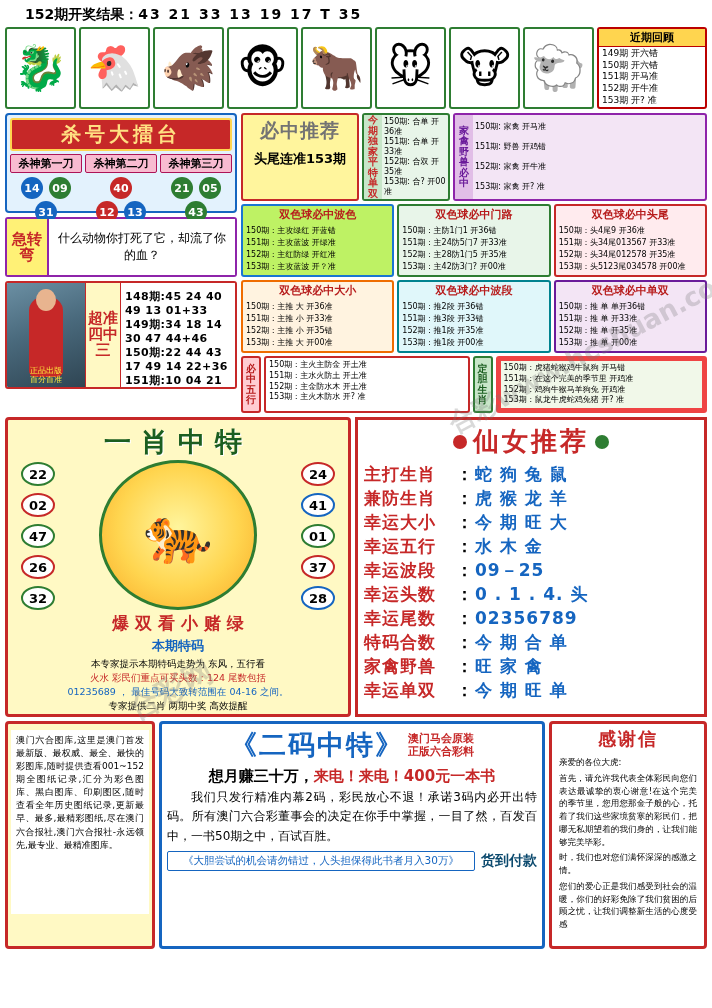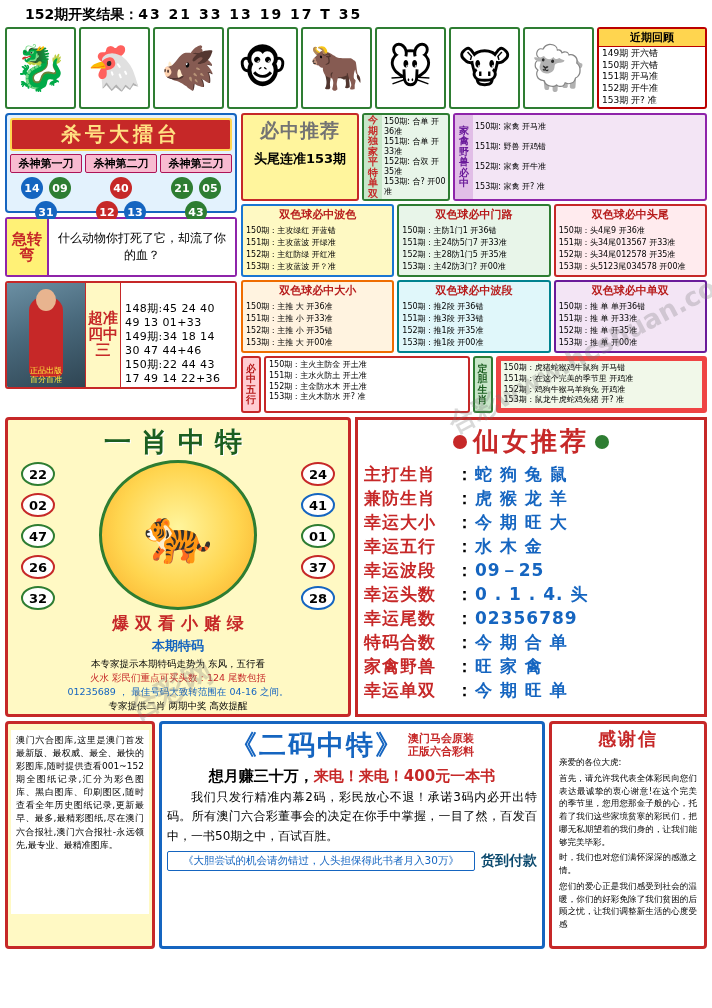--- a/index.html
+++ b/index.html
@@ -97,21 +97,21 @@
   }
   .sz-photo .cap {
     position:absolute; bottom:2px; left:0; right:0; text-align:center;
     color:#ffeb3b; font-size:8px; line-height:1.2;font-family:Liberation Mono, monospace;
   }
   .sz-label {
     width:36px; background:#fff9c4; color:#c62828; font-weight:bold; font-size:15px;
     display:flex; align-items:center; justify-content:center; text-align:center; line-height:1.05;
     border-left:1px solid #c62828; border-right:1px solid #c62828;
   }
-  .sz-list { flex:1; background:#fff; padding:18px 4px; display:flex; flex-direction:column; justify-content:space-around; }
+  .sz-list { flex:1; background:#fff; padding:6px 4px; display:flex; flex-direction:column; justify-content:space-around;font-weight:bold; }
   .sz-list div { font-size:11px; color:#000; letter-spacing:0.4px; }
 
   
   .r-row1 { display:flex; gap:3px; }
   .bizhong {
     width:118px; border:2px solid #c62828; border-radius:3px; background:#fff59d;
     text-align:center; padding:3px 2px;
   }
   .bizhong .t1 { color:#737373; font-size:19px; font-weight:bold; letter-spacing:1px; }
   .bizhong .t2 { color:#000; font-size:13px; font-weight:bold; margin-top:6px; }
@@ -131,21 +131,21 @@
   }
   .jiaqin .side {
     width:18px; background:#e1bee7; color:#6a1b9a; font-size:10px; font-weight:bold;
     display:flex; align-items:center; justify-content:center; text-align:center; line-height:1.05;
   }
   .jiaqin .lines { flex:1; padding:2px; display:flex; flex-direction:column; justify-content:space-around; }
   .jiaqin .lines div { font-size:8px; color:#000; line-height:1.2; }
 
   .triple { display:flex; gap:3px; margin-top:3px; }
   .tbox { flex:1; border:2px solid #1565c0; border-radius:3px; overflow:hidden; }
-  .tbox.c1 { border-color:#1976d2; background:#fef9c3; }
+  .tbox.c1 { border-color:#1976d2; background:#bef264; }
   .tbox.c2 { border-color:#2e7d32; background:#e8f5e9; }
   .tbox.c3 { border-color:#c62828; background:#ffebee; }
   .tbox.c4 { border-color:#ef6c00; background:#fff3e0; }
   .tbox.c5 { border-color:#00838f; background:#e0f7fa; }
   .tbox.c6 { border-color:#6a1b9a; background:#f3e5f5; }
   .tbox-title { text-align:center; font-size:11px; font-weight:bold; padding:1px 0; color:#b71c1c; }
   .tbox.c1 .tbox-title, .tbox.c2 .tbox-title { color:#b71c1c; }
   .tbox-lines { padding:2px 3px; display:flex; flex-direction:column; justify-content:space-around; min-height:52px; }
   .tbox-lines div { font-size:8px; color:#000; line-height:1.32; }
 

